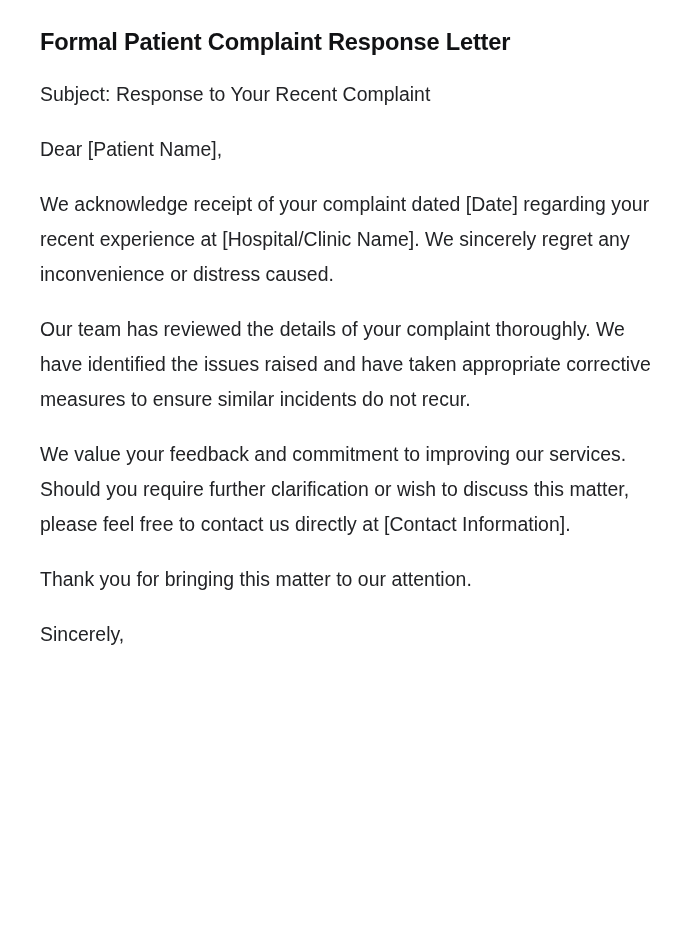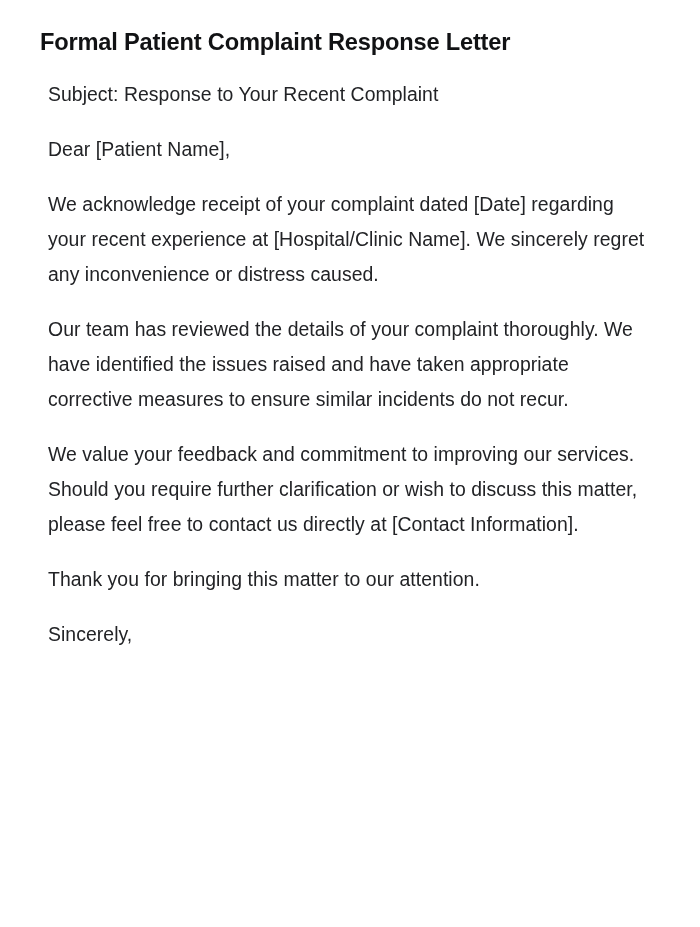--- a/index.html
+++ b/index.html
@@ -39,21 +39,21 @@
     color: #111214;
     margin: 0;
     padding-top: 27px;
     padding-bottom: 0;
     transform: scaleX(0.985);
     transform-origin: left center;
     white-space: nowrap;
   }
 
   .letter {
-    margin: 8px;
+    margin: 0;
     padding: 0;
     list-style: none;
   }
 
   .letter-para {
     font-size: 19.5px;
     line-height: 35px;
     font-weight: normal;
     color: #222326;
     margin: 0;

